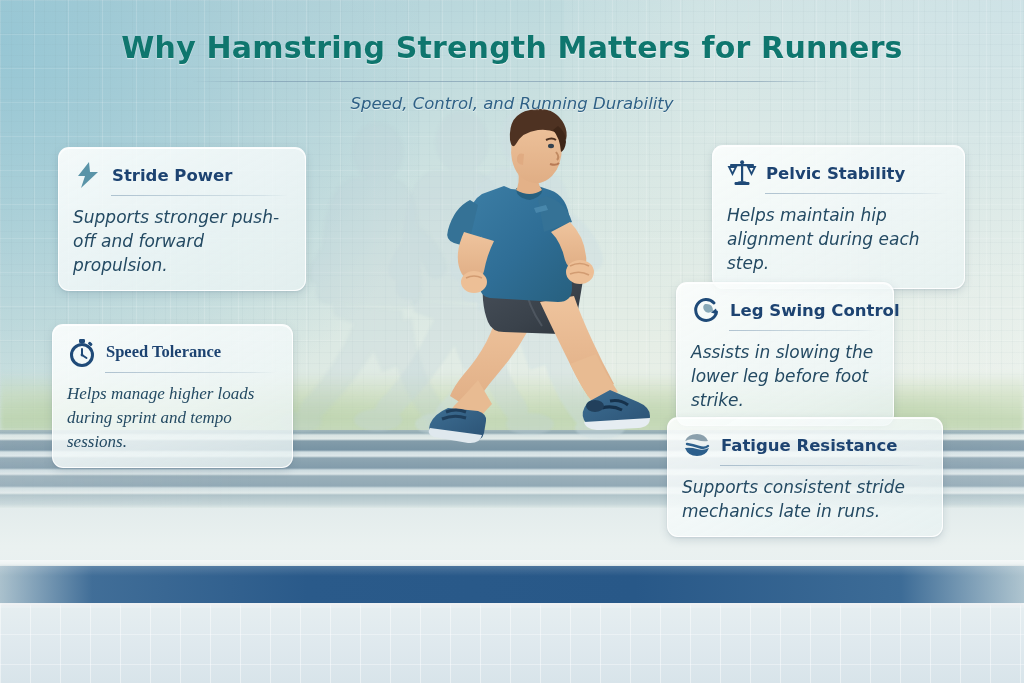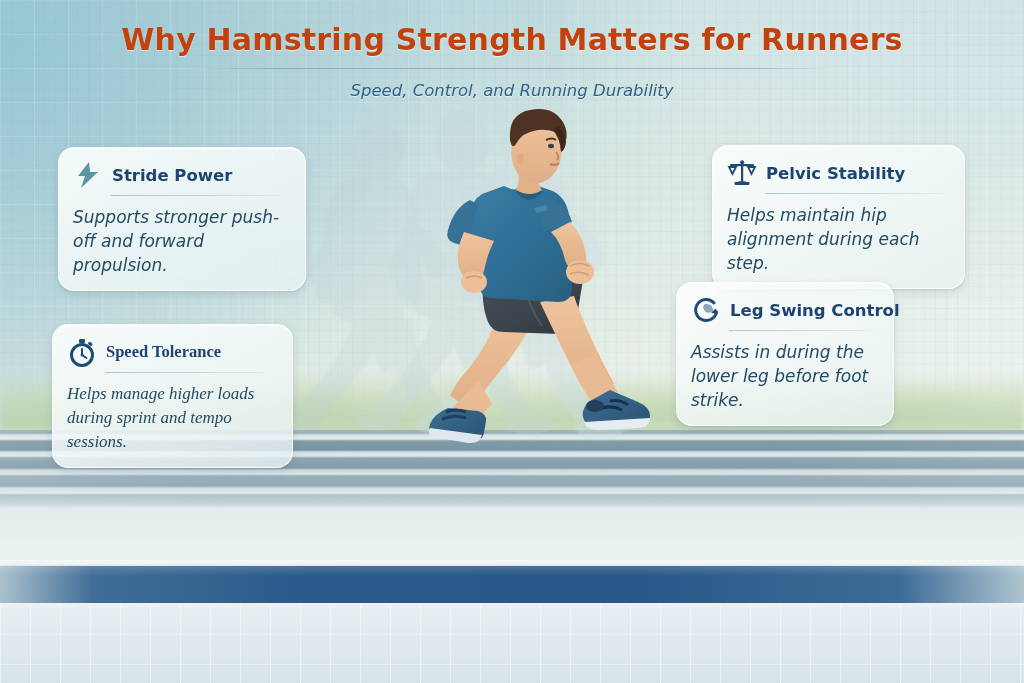--- a/index.html
+++ b/index.html
@@ -104,40 +104,40 @@
   .ghost { position: absolute; top: 0; left: 0; }
   .ghost svg { display:block; }
 
   
   .header { position: absolute; left: 0; right: 0; top: 14px; text-align: center; }
   .title {
     font-family: "DejaVu Sans", "Liberation Sans", sans-serif;
     font-weight: 700;
     font-size: 30px;
     letter-spacing: .2px;
-    color: #c2410c;
+    color: #0f766e;
     text-shadow: 0 1px 1px rgba(255,255,255,.65);
-    margin: 8px;
+    margin: 16px;
   }
   .title-rule {
     width: 640px; height: 1px; margin: 11px auto 0;
     background: linear-gradient(to right, rgba(120,150,170,0), rgba(110,140,165,.55) 12%, rgba(110,140,165,.55) 88%, rgba(120,150,170,0));
   }
   .subtitle {
     margin: 12px 0 4px;
     font-size: 16.5px;
     font-style: italic;
     color: #2f6186;
     text-shadow: 0 1px 1px rgba(255,255,255,.6);
   }
 
   
   .card {
     position: absolute;
-    border-radius: 16px;
+    border-radius: 11px;
     background: linear-gradient(152deg, rgba(252,254,253,.90) 0%, rgba(243,249,249,.86) 45%, rgba(232,242,242,.80) 100%);
     border: 1px solid rgba(255,255,255,.85);
     box-shadow:
       0 3px 9px rgba(60,90,110,.17),
       0 1px 2px rgba(60,90,110,.10),
       inset 0 1px 0 rgba(255,255,255,.9);
     padding: 12px 16px 13px 14px;
     box-sizing: border-box;
   }
   .card-head { display: flex; align-items: center; gap: 9px; }
@@ -414,23 +414,37 @@
       <span class="card-icon">
         <svg width="29" height="29" viewBox="0 0 29 29">
           <path d="M22 7 a10.5 10.5 0 1 0 2.5 9" fill="none" stroke="#1f4a78" stroke-width="3" stroke-linecap="round"></path>
           <path d="M25.5 18.5 l-1.5 -6 l-5 4 z" fill="#1f4a78"></path>
           <path d="M13 8 q8 -1 8 7 q-6 4 -9 -1 q-2 -4 1 -6 z" fill="#89a9b8"></path>
         </svg>
       </span>
       <span class="card-title">Leg Swing Control</span>
     </div>
     <div class="card-rule"></div>
-    <div class="card-body">Assists in during the lower leg before foot strike.</div>
-  </div>
-
+    <div class="card-body">Assists in slowing the lower leg before foot strike.</div>
+  </div>
+
+  <div class="card align-right" id="card-fatigue">
+    <div class="card-head">
+      <span class="card-icon">
+        <svg width="30" height="28" viewBox="0 0 30 28">
+          <path d="M26 10 q-3 -7 -11 -7 q-9 0 -12 7 q6 -3 12 -1 q6 2 11 1 z" fill="#8ba0ad"></path>
+          <path d="M3 17 q3 8 12 8 q9 0 12 -8 q-6 3 -12 1 q-6 -2 -12 -1 z" fill="#2c5f8c"></path>
+          <path d="M5 13 q6 1 12 3 q6 2 9 -1" fill="none" stroke="#2c5f8c" stroke-width="2.4" stroke-linecap="round"></path>
+        </svg>
+      </span>
+      <span class="card-title">Fatigue Resistance</span>
+    </div>
+    <div class="card-rule"></div>
+    <div class="card-body">Supports consistent stride mechanics late in runs.</div>
+  </div>
 
   <div class="footer-edge-top"></div>
   <div class="footer-band">
     <div class="footer-sheen"></div>
   </div>
   <div class="footer-edge-bottom"></div>
 
 </div>
 
 </body></html>

